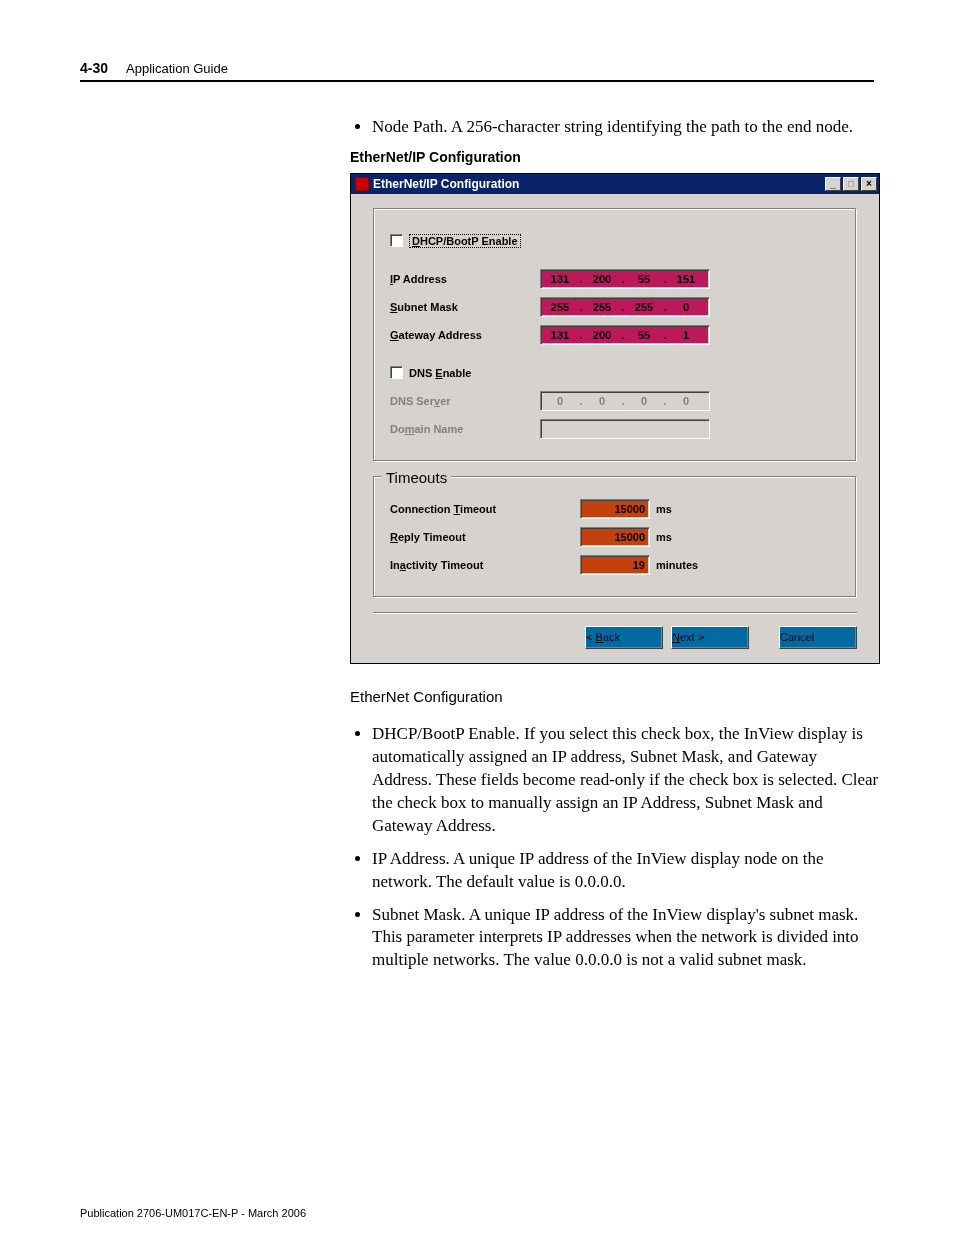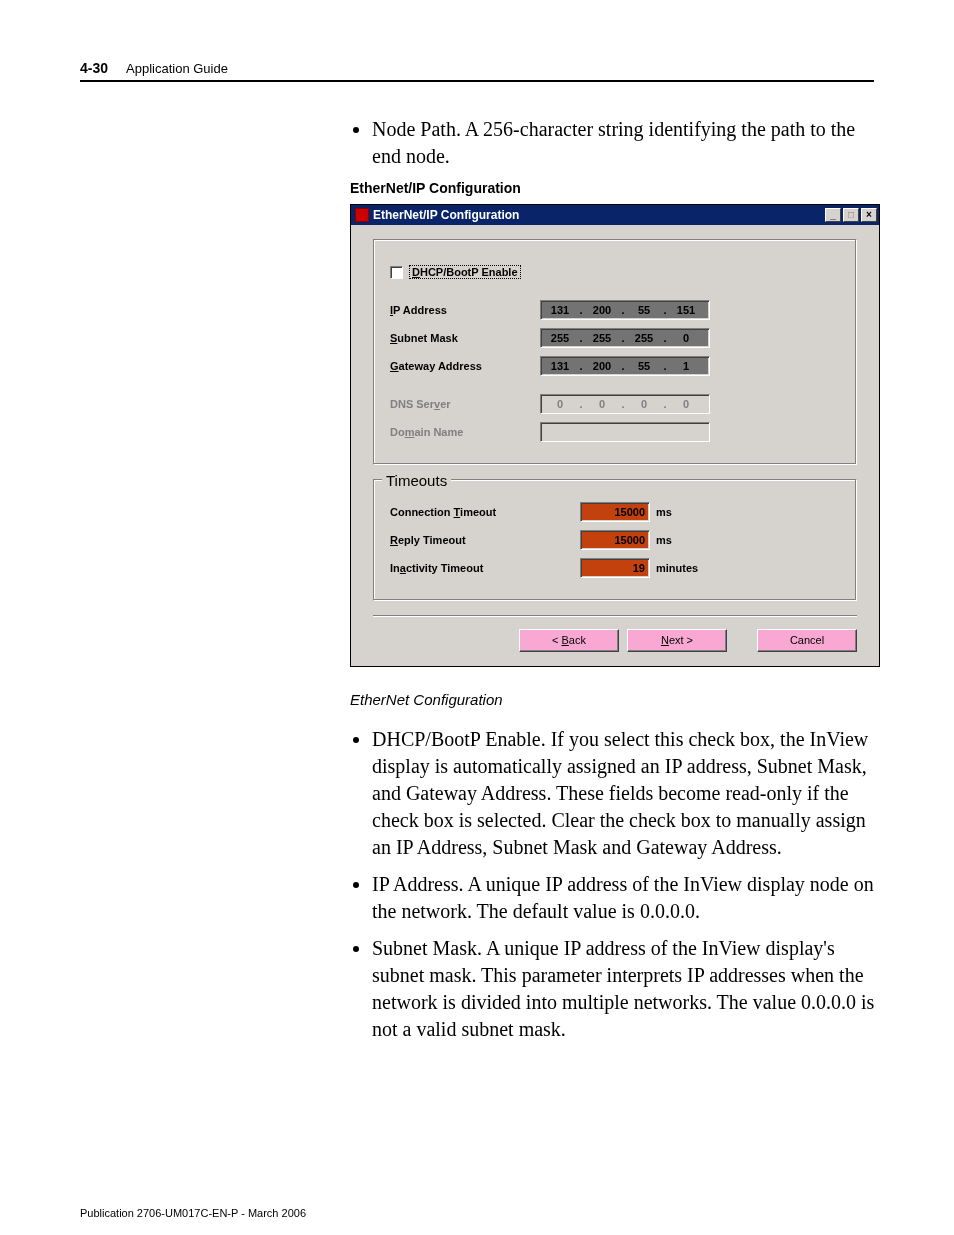--- a/index.html
+++ b/index.html
@@ -32,33 +32,32 @@
     font-family: Arial, Helvetica, sans-serif;
     font-size: 13px;
   }
   .content-col {
     margin-left: 270px;
     width: 530px;
   }
   ul.body-list {
     margin: 8px 0 10px 0;
     padding-left: 22px;
-    font-size: 20px;
+    font-size: 17px;
     line-height: 1.35;
   }
   ul.body-list li { margin-bottom: 10px; }
   .fig-caption-bold {
     font-family: Arial, Helvetica, sans-serif;
     font-weight: bold;
     font-size: 14px;
     margin: 6px 0 8px 0;
   }
   .fig-caption-ital {
     font-family: Arial, Helvetica, sans-serif;
-    font-style: italic;
     font-size: 15px;
     margin: 24px 0 18px 0;
   }
 
   
   .dialog {
     width: 530px;
     border: 1px solid #000;
     font-family: Tahoma, Arial, sans-serif;
     font-size: 11px;
@@ -143,21 +142,21 @@
     margin-right: 6px;
     flex-shrink: 0;
   }
   .dotted-focus {
     border: 1px dotted #000;
     padding: 0 2px;
   }
   .ipfield {
     display: flex;
     align-items: center;
-    background: #737373;
+    background: #be185d;
     border: 1px solid #808080;
     border-right-color: #fff;
     border-bottom-color: #fff;
     box-shadow: inset 1px 1px 0 #404040, inset -1px -1px 0 #d6d3ce;
     height: 20px;
     width: 170px;
     padding: 0 2px;
   }
   .ipfield.disabled { background: #d6d3ce; color: #808080; }
   .ip-oct {
@@ -198,30 +197,29 @@
     border-bottom: 1px solid #fff;
     margin: 8px 0;
   }
   .btn-row {
     display: flex;
     justify-content: flex-end;
     gap: 8px;
     padding: 4px 0 4px 0;
   }
   .btn {
-    width: 100px;
+    width: 78px;
     height: 23px;
-    background: #f9a8d4;
+    background: #0369a1;
     border: 1px solid #fff;
     border-right-color: #404040;
     border-bottom-color: #404040;
     box-shadow: inset -1px -1px 0 #808080;
     font-family: Tahoma, Arial, sans-serif;
     font-size: 11px;
-    text-align: center;
     line-height: 21px;
   }
   .timeouts-row .lbl { width: 190px; }
   .timeouts-row { justify-content: flex-start; }
 
   .footer {
     position: absolute;
     bottom: 16px;
     left: 80px;
     font-family: Arial, Helvetica, sans-serif;
@@ -304,20 +302,24 @@
               <span class="ip-oct">200</span>
                 <span class="ip-dot">.</span>
               <span class="ip-oct">55</span>
                 <span class="ip-dot">.</span>
               <span class="ip-oct">1</span>
             </div>
           </div>
 
           <div style="height:10px"></div>
 
+          <div class="row">
+            <div class="checkbox"></div>
+            <span>DNS <span class="u">E</span>nable</span>
+          </div>
 
           <div class="row">
             <span class="lbl disabled">DNS Ser<span class="u">v</span>er</span>
             <div class="ipfield disabled">
               <span class="ip-oct">0</span>
                 <span class="ip-dot">.</span>
               <span class="ip-oct">0</span>
                 <span class="ip-dot">.</span>
               <span class="ip-oct">0</span>
                 <span class="ip-dot">.</span>

